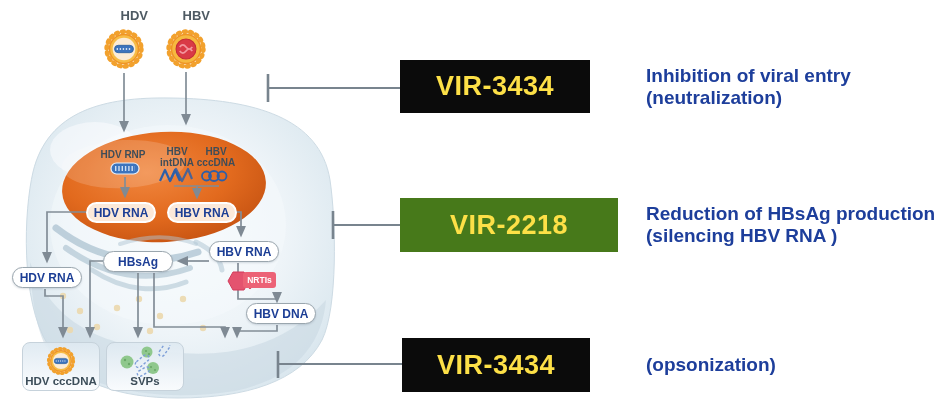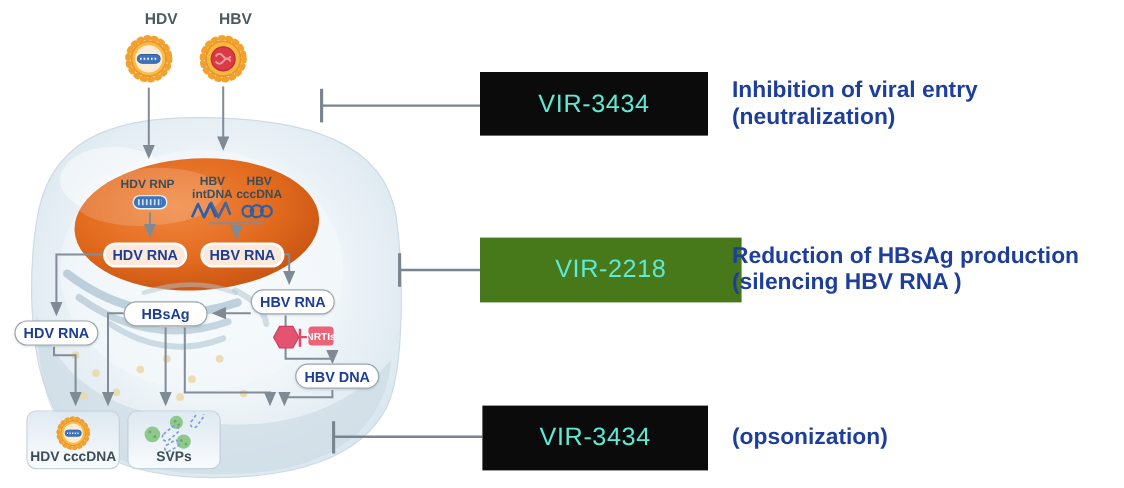--- a/index.html
+++ b/index.html
@@ -14,25 +14,25 @@
   .pill-nucleus{background:#fcE9d9;border:2px solid #ffffff;}
   .pill-cyto{background:#ffffff;border:1.5px solid #9aa6ae;box-shadow:0 1px 2px rgba(60,80,100,.18);}
   .nrtis-box{position:absolute;z-index:4;background:#ec6276;border-radius:3px;color:#fff;
         font-size:8.5px;font-weight:bold;display:flex;align-items:center;justify-content:center;}
   .sec-box{position:absolute;z-index:3;width:78px;height:49px;border-radius:8px;box-sizing:border-box;
         border:1.5px solid #c6d2db;background:linear-gradient(180deg,rgba(222,233,241,.92),rgba(250,252,254,.96));
         display:flex;flex-direction:column;align-items:center;justify-content:flex-end;}
   .sec-icon{position:absolute;top:2px;left:0;width:100%;height:32px;display:flex;align-items:center;justify-content:center;}
   .sec-label{font-size:11.5px;font-weight:bold;color:#3c4d59;padding-bottom:3px;white-space:nowrap;}
   .drug-box{position:absolute;z-index:3;display:flex;align-items:center;justify-content:center;}
-  .drug-box span{color:#5eead4;font-size:21px;font-weight:normal;letter-spacing:.5px;}
+  .drug-box span{color:#fde047;font-size:27px;font-weight:bold;letter-spacing:.5px;}
   .box-black{background:#0b0b0b;}
   .box-green{background:#47791a;}
   .ann-text{position:absolute;z-index:3;display:flex;flex-direction:column;justify-content:center;
-        color:#1d3e9b;font-size:19px;font-weight:bold;line-height:22px;white-space:nowrap;}
+        color:#1d3e9b;font-size:19px;font-weight:bold;line-height:22px;white-space:nowrap;margin-left:36px;}
   .vicon{position:absolute;z-index:3;}
 </style>
 </head>
 <body>
 
 <div id="canvas">
 
   <svg id="diagram-svg" width="937" height="407" viewBox="0 0 937 407">
     <defs>
       <radialGradient id="cellGrad" cx="50%" cy="45%" r="68%">
@@ -164,21 +164,21 @@
     <circle cx="21" cy="7" r="4.5" stroke="#2d5fa9" stroke-width="1.8" fill="none"></circle>
   </svg>
 
   <div class="pill pill-nucleus" style="left:86px;top:202px;width:70px;">HDV RNA</div>
   <div class="pill pill-nucleus" style="left:167px;top:202px;width:70px;">HBV RNA</div>
 
   <div class="pill pill-cyto" style="left:12px;top:267px;width:70px;">HDV RNA</div>
   <div class="pill pill-cyto" style="left:103px;top:251px;width:70px;">HBsAg</div>
   <div class="pill pill-cyto" style="left:209px;top:241px;width:70px;">HBV RNA</div>
   <div class="pill pill-cyto" style="left:246px;top:303px;width:70px;">HBV DNA</div>
-  <div class="nrtis-box" style="left:257px;top:272px;width:21px;height:16px;">NRTIs</div>
+  <div class="nrtis-box" style="left:243px;top:272px;width:33px;height:16px;">NRTIs</div>
 
   <div class="sec-box" style="left:22px;top:342px;">
     <div class="sec-icon">
       <svg width="30" height="30" viewBox="0 0 40 40">
         <circle cx="20" cy="20" r="16.5" fill="none" stroke="#f2a12d" stroke-width="4.5" stroke-dasharray="1.6 4.2" stroke-linecap="round"></circle>
         <circle cx="20" cy="20" r="13.8" fill="#f7bc45" stroke="#ef9426" stroke-width="1.5"></circle>
         <circle cx="20" cy="20" r="10.8" fill="#fcecd6"></circle>
         <rect x="11" y="16.5" width="18" height="7" rx="3.5" fill="#3d74bd" stroke="#2c5f9e" stroke-width="0.8"></rect>
         <path d="M13,20 h14" stroke="#ffffff" stroke-width="1.6" stroke-dasharray="1.3 1.6" fill="none"></path>
       </svg>

